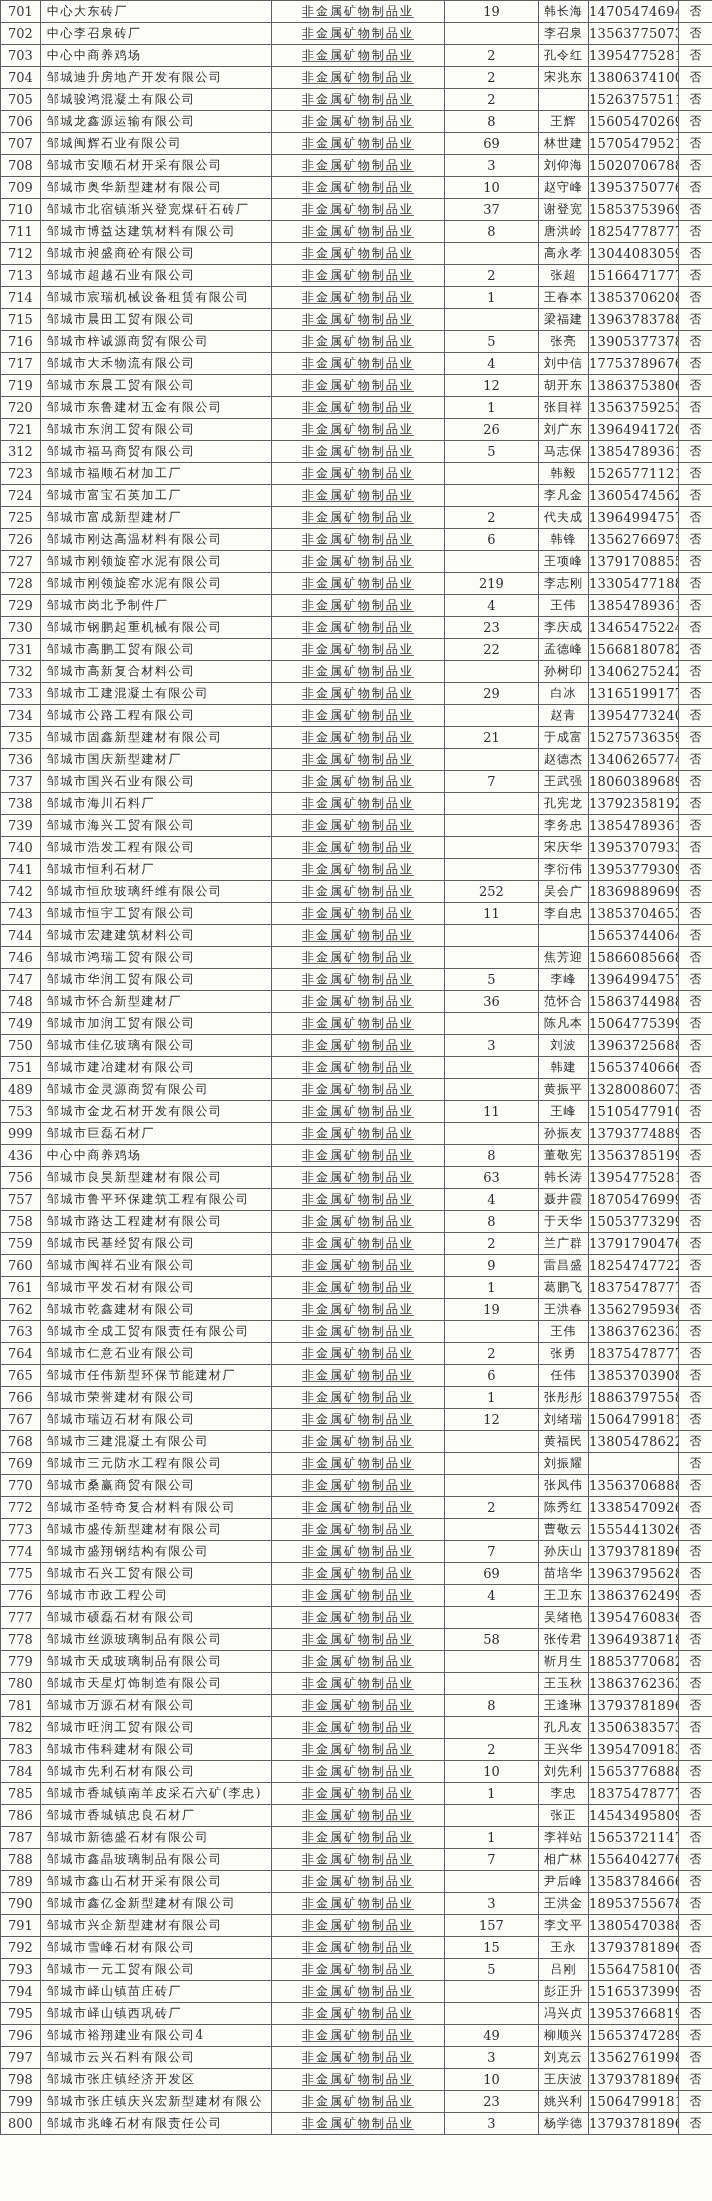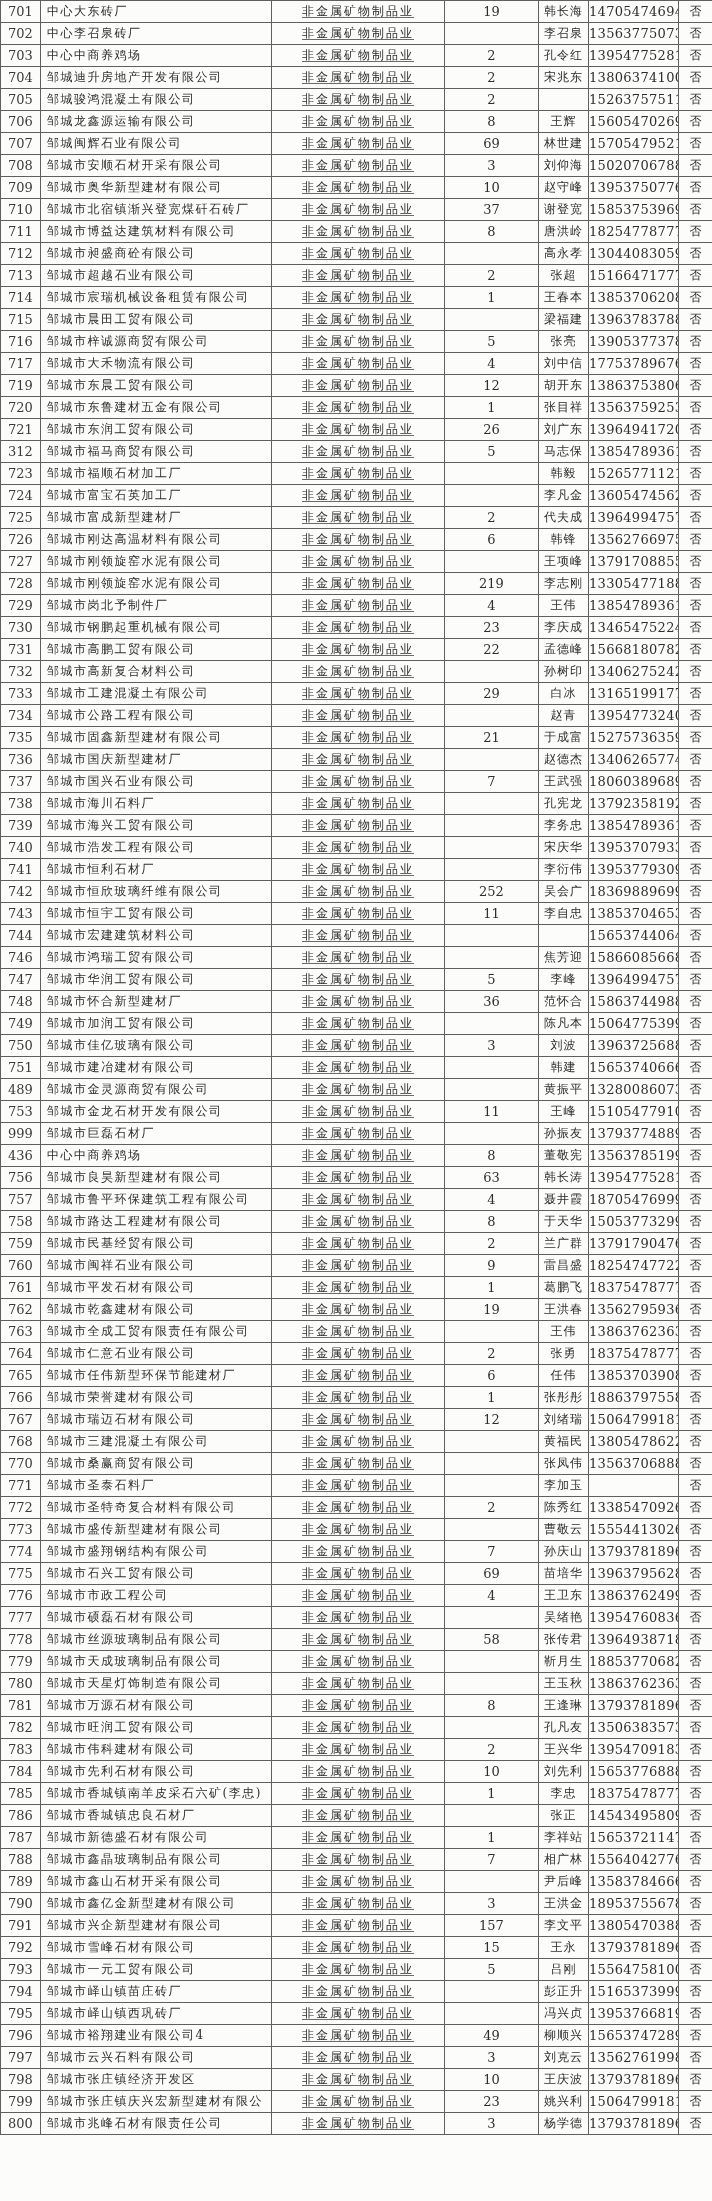--- a/index.html
+++ b/index.html
@@ -660,35 +660,35 @@
       <tr>
         <td class="col-num">768</td>
         <td class="col-company">邹城市三建混凝土有限公司</td>
         <td class="col-industry">非金属矿物制品业</td>
         <td class="col-count"></td>
         <td class="col-contact">黄福民</td>
         <td class="col-phone">13805478622</td>
         <td class="col-flag">否</td>
       </tr>
       <tr>
+        <td class="col-num">769</td>
+        <td class="col-company">邹城市三元防水工程有限公司</td>
+        <td class="col-industry">非金属矿物制品业</td>
+        <td class="col-count"></td>
+        <td class="col-contact">刘振耀</td>
+        <td class="col-phone"></td>
+        <td class="col-flag">否</td>
+      </tr>
+      <tr>
         <td class="col-num">770</td>
         <td class="col-company">邹城市桑赢商贸有限公司</td>
         <td class="col-industry">非金属矿物制品业</td>
         <td class="col-count"></td>
         <td class="col-contact">张凤伟</td>
         <td class="col-phone">13563706888</td>
-        <td class="col-flag">否</td>
-      </tr>
-      <tr>
-        <td class="col-num">771</td>
-        <td class="col-company">邹城市圣泰石料厂</td>
-        <td class="col-industry">非金属矿物制品业</td>
-        <td class="col-count"></td>
-        <td class="col-contact">李加玉</td>
-        <td class="col-phone"></td>
         <td class="col-flag">否</td>
       </tr>
       <tr>
         <td class="col-num">772</td>
         <td class="col-company">邹城市圣特奇复合材料有限公司</td>
         <td class="col-industry">非金属矿物制品业</td>
         <td class="col-count">2</td>
         <td class="col-contact">陈秀红</td>
         <td class="col-phone">13385470926</td>
         <td class="col-flag">否</td>

